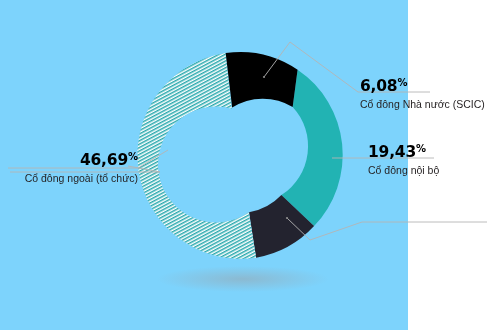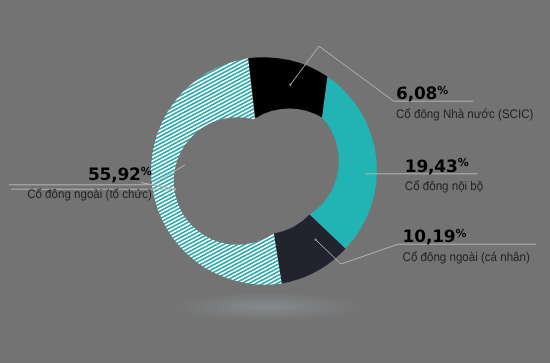--- a/index.html
+++ b/index.html
@@ -8,23 +8,23 @@
   }
   body {
     width: 500px;
     height: 330px;
     background: #ffffff;
     font-family: "Liberation Sans", sans-serif;
     overflow: hidden;
   }
   #chart-root {
     position: relative;
-    width: 500px;
+    width: 408px;
     height: 330px;
-    background: #737373;
+    background: #7dd3fc;
   }
   .chart-svg {
     position: absolute;
     left: 0;
     top: 0;
     width: 500px;
     height: 330px;
   }
   
   .label {
@@ -114,23 +114,19 @@
   <div class="label right" id="label-scic">
     <span class="pct"><span>6,08</span><span class="sym">%</span></span>
     <span class="sub">Cổ đông Nhà nước (SCIC)</span>
   </div>
 
   <div class="label right" id="label-noibo">
     <span class="pct"><span>19,43</span><span class="sym">%</span></span>
     <span class="sub">Cổ đông nội bộ</span>
   </div>
 
-  <div class="label right" id="label-canhan">
-    <span class="pct"><span>10,19</span><span class="sym">%</span></span>
-    <span class="sub">Cổ đông ngoài (cá nhân)</span>
-  </div>
 
   <div class="label left" id="label-tochuc">
-    <span class="pct"><span>55,92</span><span class="sym">%</span></span>
+    <span class="pct"><span>46,69</span><span class="sym">%</span></span>
     <span class="sub">Cổ đông ngoài (tổ chức)</span>
   </div>
 
 </div>
 
 </body></html>

